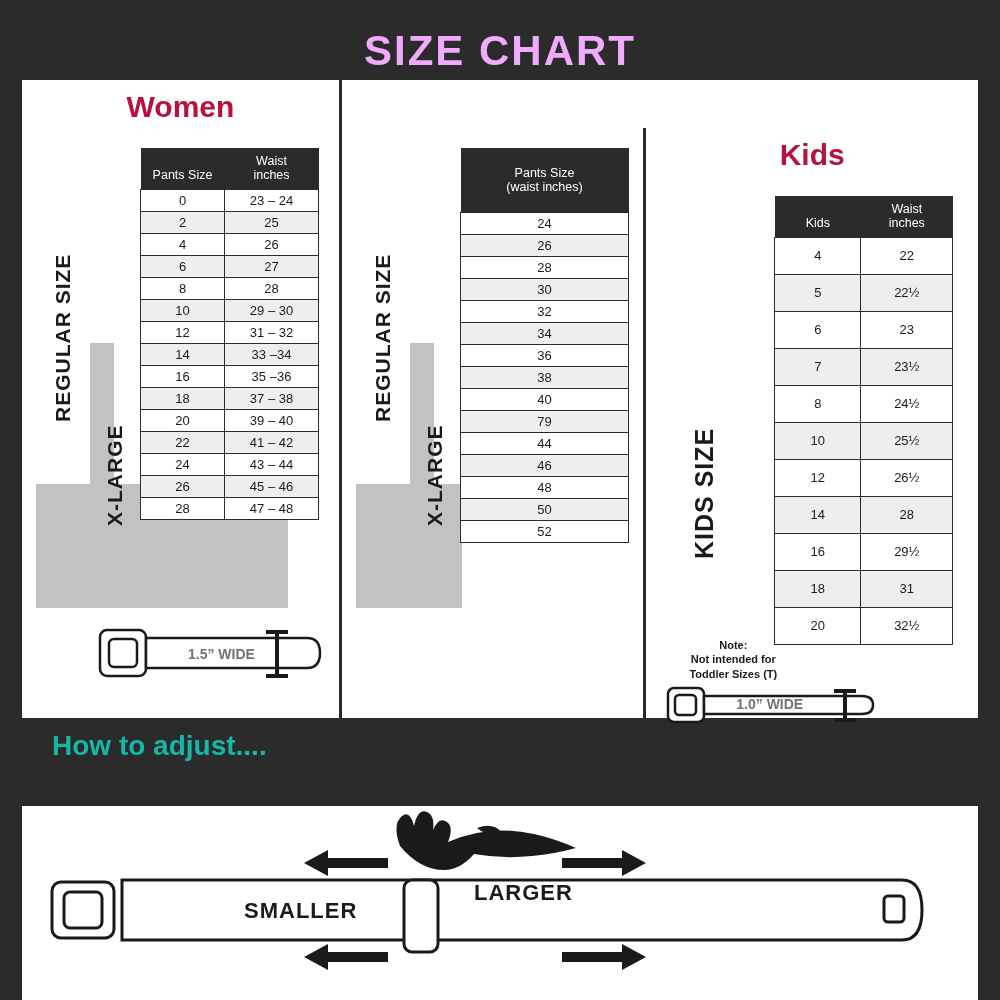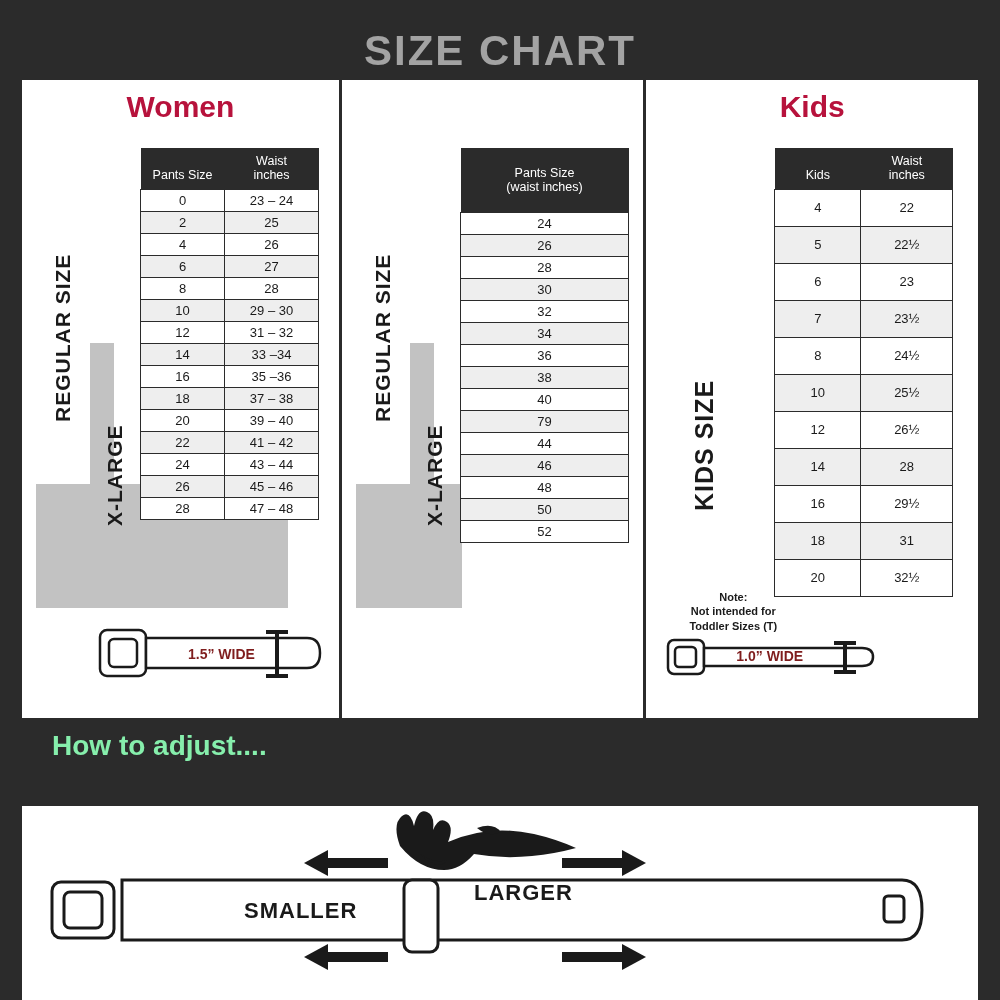--- a/index.html
+++ b/index.html
@@ -20,40 +20,40 @@
 
   
   .title-bar {
     height: 58px;
     background: #2b2b2b;
     display: flex;
     align-items: center;
     justify-content: center;
   }
   .title-bar .title {
-    color: #a3a3a3;
+    color: #f0abfc;
     font-size: 42px;
     font-weight: bold;
     letter-spacing: 2px;
   }
 
   
   .upper-panel {
     background: #ffffff;
     height: 638px;
     display: flex;
     box-sizing: border-box;
   }
   .col {
     box-sizing: border-box;
     position: relative;
   }
   .col-women { width: 323px; }
   .col-men   { width: 310px; border-left: 3px solid #2b2b2b; }
-  .col-kids  { width: 341px; border-left: 3px solid #2b2b2b; }
+  .col-kids  { width: 341px; border-left: 3px solid #2b2b2b; margin-top: 48px; }
 
   .col-head {
     text-align: center;
     color: #b7123c;
     font-size: 30px;
     font-weight: bold;
     padding-top: 10px;
     padding-bottom: 4px;
   }
 
@@ -101,34 +101,34 @@
 
   
   .belt-row {
     position: absolute;
     display: flex;
     align-items: center;
   }
   .belt-label {
     font-size: 14px;
     font-weight: bold;
-    color: #7f1d1d;
+    color: #737373;
   }
 
   
   .howto-bar {
     background: #2b2b2b;
     height: 56px;
     display: flex;
     align-items: center;
     padding-left: 30px;
     box-sizing: border-box;
   }
   .howto-bar .txt {
-    color: #86efac;
+    color: #14b8a6;
     font-size: 28px;
     font-weight: bold;
   }
   .howto-panel {
     background: #ffffff;
     height: 198px;
     position: relative;
     overflow: hidden;
     margin-top: 32px;
   }

